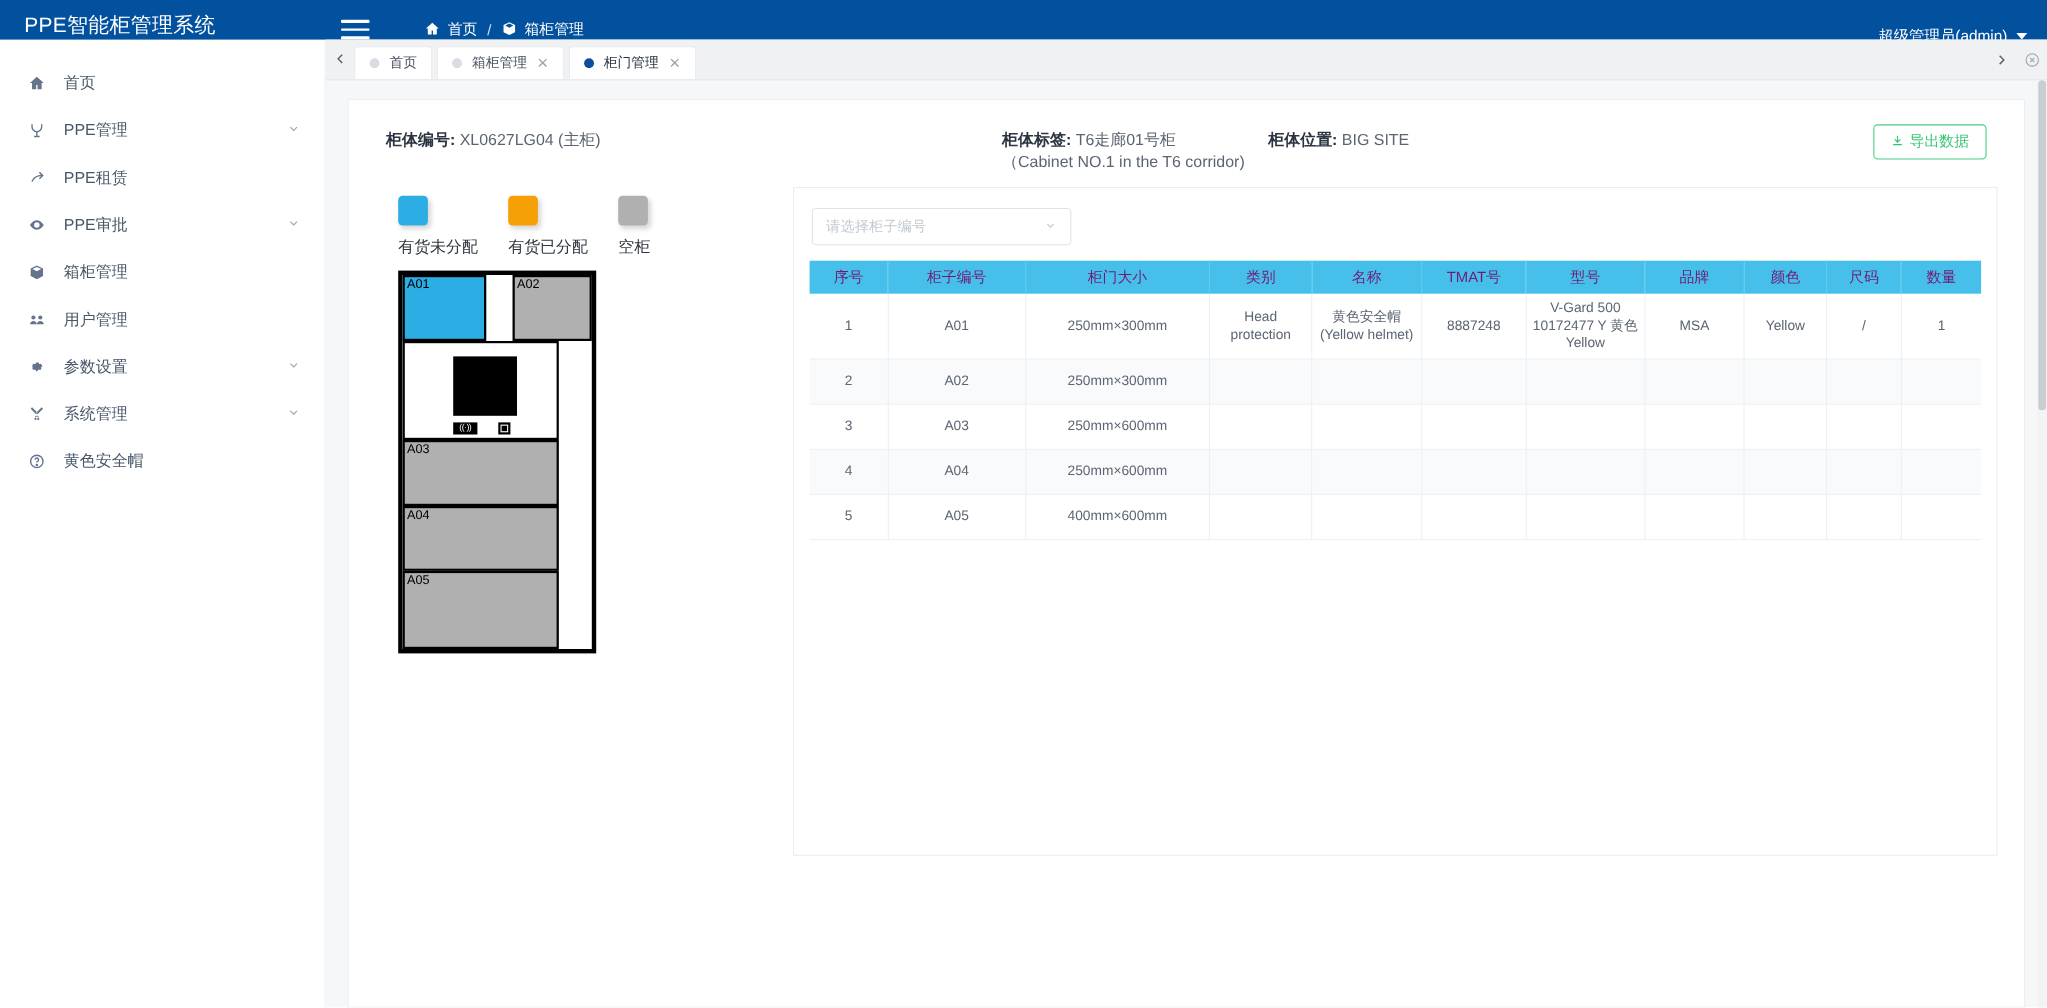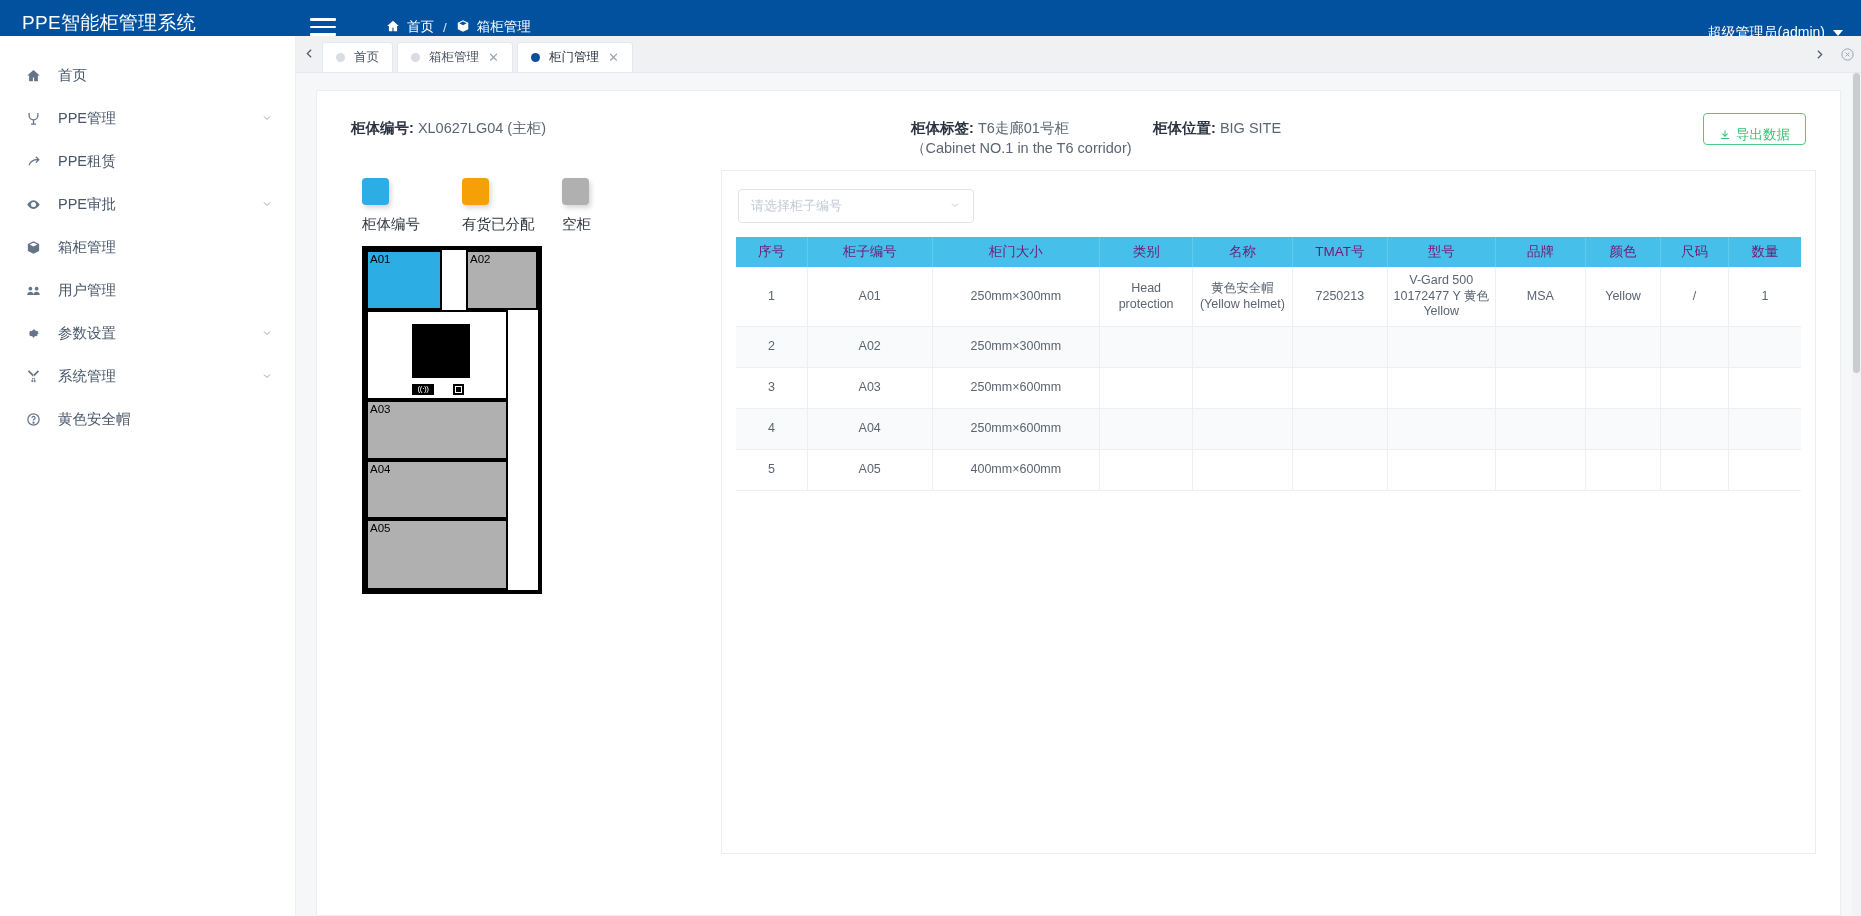--- a/index.html
+++ b/index.html
@@ -113,21 +113,21 @@
   }
   .infofield { font-size: 14.5px; color: #5b6572; line-height: 1.35; }
   .infofield b { color: #2b3440; font-weight: bold; }
   .if-1 { width: 560px; }
   .if-2 { width: 222px; }
   .if-3 { width: 240px; margin-left: 20px; }
   .export-btn {
     position: absolute; right: 14px; top: 4px;
     border: 1px solid #4ccb84; background: #fff; color: #36c474;
     border-radius: 4px; height: 32px; padding: 0 15px;
-    display: flex; align-items: flex-end; gap: 5px;
+    display: flex; align-items: center; gap: 5px;
     font-size: 13.5px; cursor: pointer; white-space: nowrap;
     font-family: inherit;
   }
 
   
   .panes { display: flex; gap: 0; padding: 6px 0 0 0; }
 
   
   .diagram-pane { width: 372px; flex: 0 0 372px; padding-left: 25px; padding-top: 8px; }
   .legend { display: flex; gap: 0; margin-bottom: 12px; }
@@ -157,21 +157,21 @@
     justify-content: center; letter-spacing: -.5px;
   }
   .cam-box {
     position: absolute; border: 2px solid #000; background: #fff;
     display: flex; align-items: center; justify-content: center;
   }
   .cam-box i { display: block; width: 5px; height: 5px; background: #000; }
 
   
   .table-pane { flex: 1 1 auto; min-width: 0; padding: 0 4px 0 12px; }
-  .table-card { border: 1px solid #ecedef; background: #fff; padding: 16px 14px 0 14px; height: 684px; }
+  .table-card { border: 1px solid #ecedef; background: #fff; padding: 16px 14px 0 14px; height: 608px; }
   .filterbar { padding: 2px 0 14px 2px; }
   .select-ctl {
     width: 236px; height: 34px; border: 1px solid #e0e3e8; border-radius: 4px;
     display: flex; align-items: center; padding: 0 12px;
     font-size: 13px; color: #c3c9d2; cursor: pointer; background: #fff;
     position: relative;
   }
   .select-ctl .chev { margin-left: auto; color: #c3c9d2; font-size: 12px; }
 
   table { width: 100%; border-collapse: collapse; table-layout: fixed; }
@@ -413,21 +413,21 @@
           </button>
         </div>
 
         <div class="panes">
 
           <div class="diagram-pane">
 
             <div class="legend">
               <div class="legend-item">
                 <span class="legend-sw" style="background:#2cade4"></span>
-                <span class="legend-tx">柜体编号</span>
+                <span class="legend-tx">有货未分配</span>
               </div>
               <div class="legend-item">
                 <span class="legend-sw" style="background:#f5a007"></span>
                 <span class="legend-tx">有货已分配</span>
               </div>
               <div class="legend-item">
                 <span class="legend-sw" style="background:#b0b0b0"></span>
                 <span class="legend-tx">空柜</span>
               </div>
             </div>
@@ -506,21 +506,21 @@
                     <th>数量</th>
                   </tr>
                 </thead>
                 <tbody>
                   <tr class="r1">
                     <td>1</td>
                     <td>A01</td>
                     <td>250mm×300mm</td>
                     <td>Head protection</td>
                     <td>黄色安全帽 (Yellow helmet)</td>
-                    <td>7250213</td>
+                    <td>8887248</td>
                     <td>V-Gard 500 10172477 Y 黄色Yellow</td>
                     <td>MSA</td>
                     <td>Yellow</td>
                     <td>/</td>
                     <td>1</td>
                   </tr>
                   <tr>
                     <td>2</td>
                     <td>A02</td>
                     <td>250mm×300mm</td>

